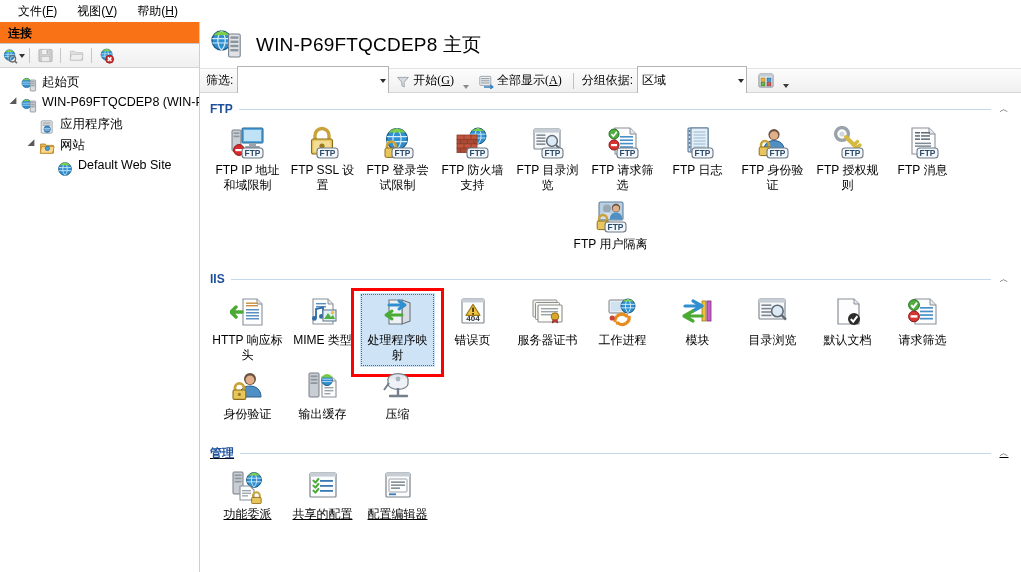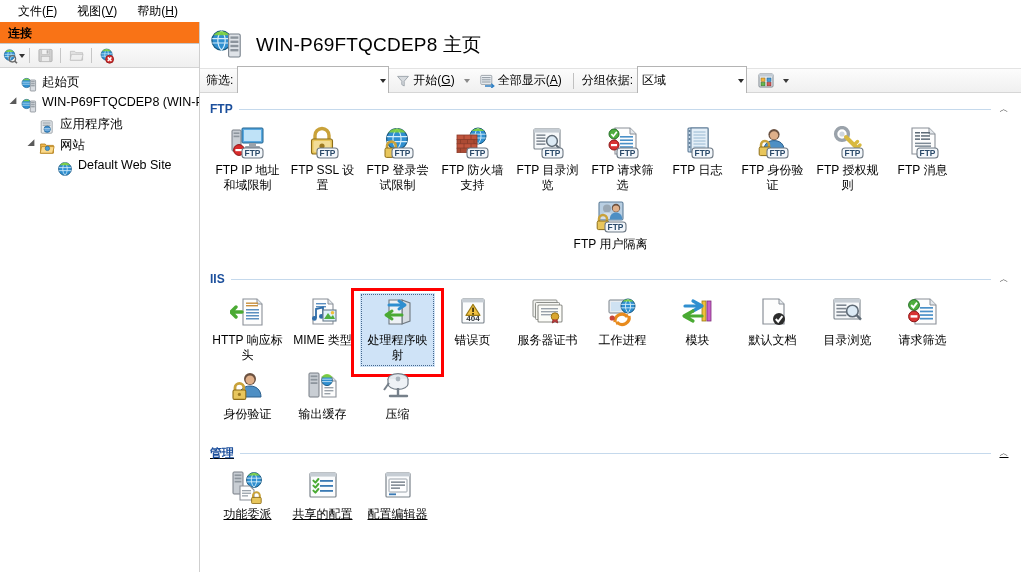--- a/index.html
+++ b/index.html
@@ -131,21 +131,21 @@
   }
   .combo .cv { color: #000; white-space: nowrap; overflow: hidden; }
   .caret-dn {
     width: 0; height: 0;
     border-left: 3.5px solid transparent;
     border-right: 3.5px solid transparent;
     border-top: 4px solid #2b2b2b;
     margin-left: 6px;
     flex: 0 0 auto;
   }
-  .tbtn { display: flex; align-items: center; gap: 3px; padding: 1px 3px; white-space: nowrap; }
+  .tbtn { display: flex; align-items: flex-end; gap: 3px; padding: 1px 3px; white-space: nowrap; font-family: Liberation Serif, serif; }
   .vsep { width: 1px; height: 16px; background: #c0c0c0; margin: 0 4px; }
 
   .scrollarea { flex: 1 1 auto; overflow: hidden; position: relative; background: #fff; padding: 0 10px; }
 
   .group { margin-top: 8px; }
   .group-head {
     display: flex; align-items: center; gap: 6px;
     height: 16px;
     margin-bottom: 6px;
   }
@@ -728,45 +728,45 @@
                   <path d="M5 10 H22 M13 5 L22 10 L13 15" fill="none" stroke="#2f8fd0" stroke-width="3.2" stroke-linecap="round" stroke-linejoin="round"></path>
                   <path d="M22 20 H5 M13 15 L4 20 L13 25" fill="none" stroke="#4aaa33" stroke-width="3.2" stroke-linecap="round" stroke-linejoin="round"></path>
                 </svg>
               </span>
               <span class="tl">模块</span>
             </div>
 
             <div class="tile">
               <span class="ic">
                 <svg width="36" height="34" viewBox="0 0 36 34">
-                  <path d="M8 3 H24 L29 8 V28 H8 Z" fill="#fdfdfd" stroke="#8a9098" stroke-width="1.2"></path>
-                  <path d="M24 3 V8 H29" fill="#e6eaee" stroke="#8a9098" stroke-width="1"></path>
-                  <circle cx="24" cy="23" r="6" fill="#2b2b2b"></circle>
-                  <path d="M20.8 23 L23.2 25.6 L27.4 20.2" fill="none" stroke="#fff" stroke-width="2"></path>
-                </svg>
-              </span>
-              <span class="tl">默认文档</span>
-            </div>
-
-            <div class="tile">
-              <span class="ic">
-                <svg width="36" height="34" viewBox="0 0 36 34">
                   <rect x="4" y="3" width="26" height="20" rx="1" fill="#f6f8fa" stroke="#7b838b" stroke-width="1.1"></rect>
                   <rect x="4" y="3" width="26" height="3.6" fill="#c6cdd4"></rect>
                   <g fill="#7d8690">
                     <rect x="6.4" y="8.4" width="10" height="1.6"></rect>
                     <rect x="6.4" y="11.8" width="10" height="1.6"></rect>
                     <rect x="6.4" y="15.2" width="10" height="1.6"></rect>
                     <rect x="6.4" y="18.6" width="10" height="1.6"></rect>
                   </g>
                   <circle cx="22.4" cy="15" r="5.8" fill="#dceaf5" stroke="#5f6b76" stroke-width="1.6"></circle>
                   <path d="M26.6 19.2 L31 23.6" stroke="#5f6b76" stroke-width="2.4"></path>
                 </svg>
               </span>
               <span class="tl">目录浏览</span>
+            </div>
+
+            <div class="tile">
+              <span class="ic">
+                <svg width="36" height="34" viewBox="0 0 36 34">
+                  <path d="M8 3 H24 L29 8 V28 H8 Z" fill="#fdfdfd" stroke="#8a9098" stroke-width="1.2"></path>
+                  <path d="M24 3 V8 H29" fill="#e6eaee" stroke="#8a9098" stroke-width="1"></path>
+                  <circle cx="24" cy="23" r="6" fill="#2b2b2b"></circle>
+                  <path d="M20.8 23 L23.2 25.6 L27.4 20.2" fill="none" stroke="#fff" stroke-width="2"></path>
+                </svg>
+              </span>
+              <span class="tl">默认文档</span>
             </div>
 
             <div class="tile">
               <span class="ic">
                 <svg width="36" height="34" viewBox="0 0 36 34">
                   <path d="M10 3 H25 L31 9 V28 H10 Z" fill="#fdfdfd" stroke="#8a9098" stroke-width="1.1"></path>
                   <path d="M25 3 V9 H31" fill="#e4e8ec" stroke="#8a9098" stroke-width="1"></path>
                   <g fill="#4a90c8">
                     <rect x="15" y="11" width="13" height="1.7"></rect>
                     <rect x="15" y="14.6" width="13" height="1.7"></rect>

